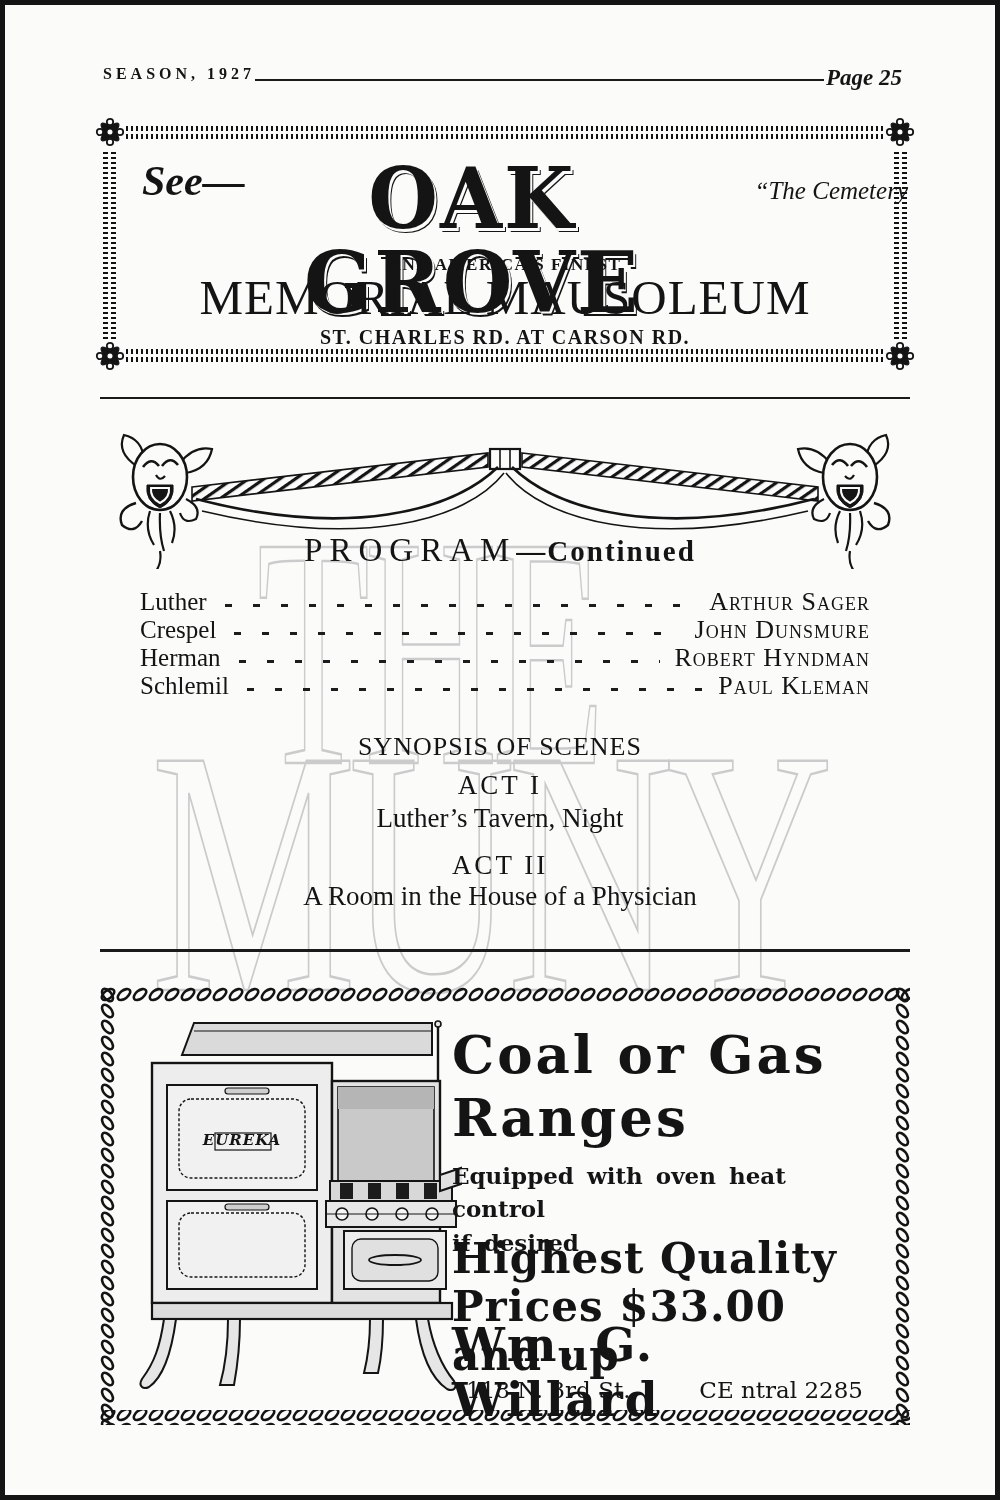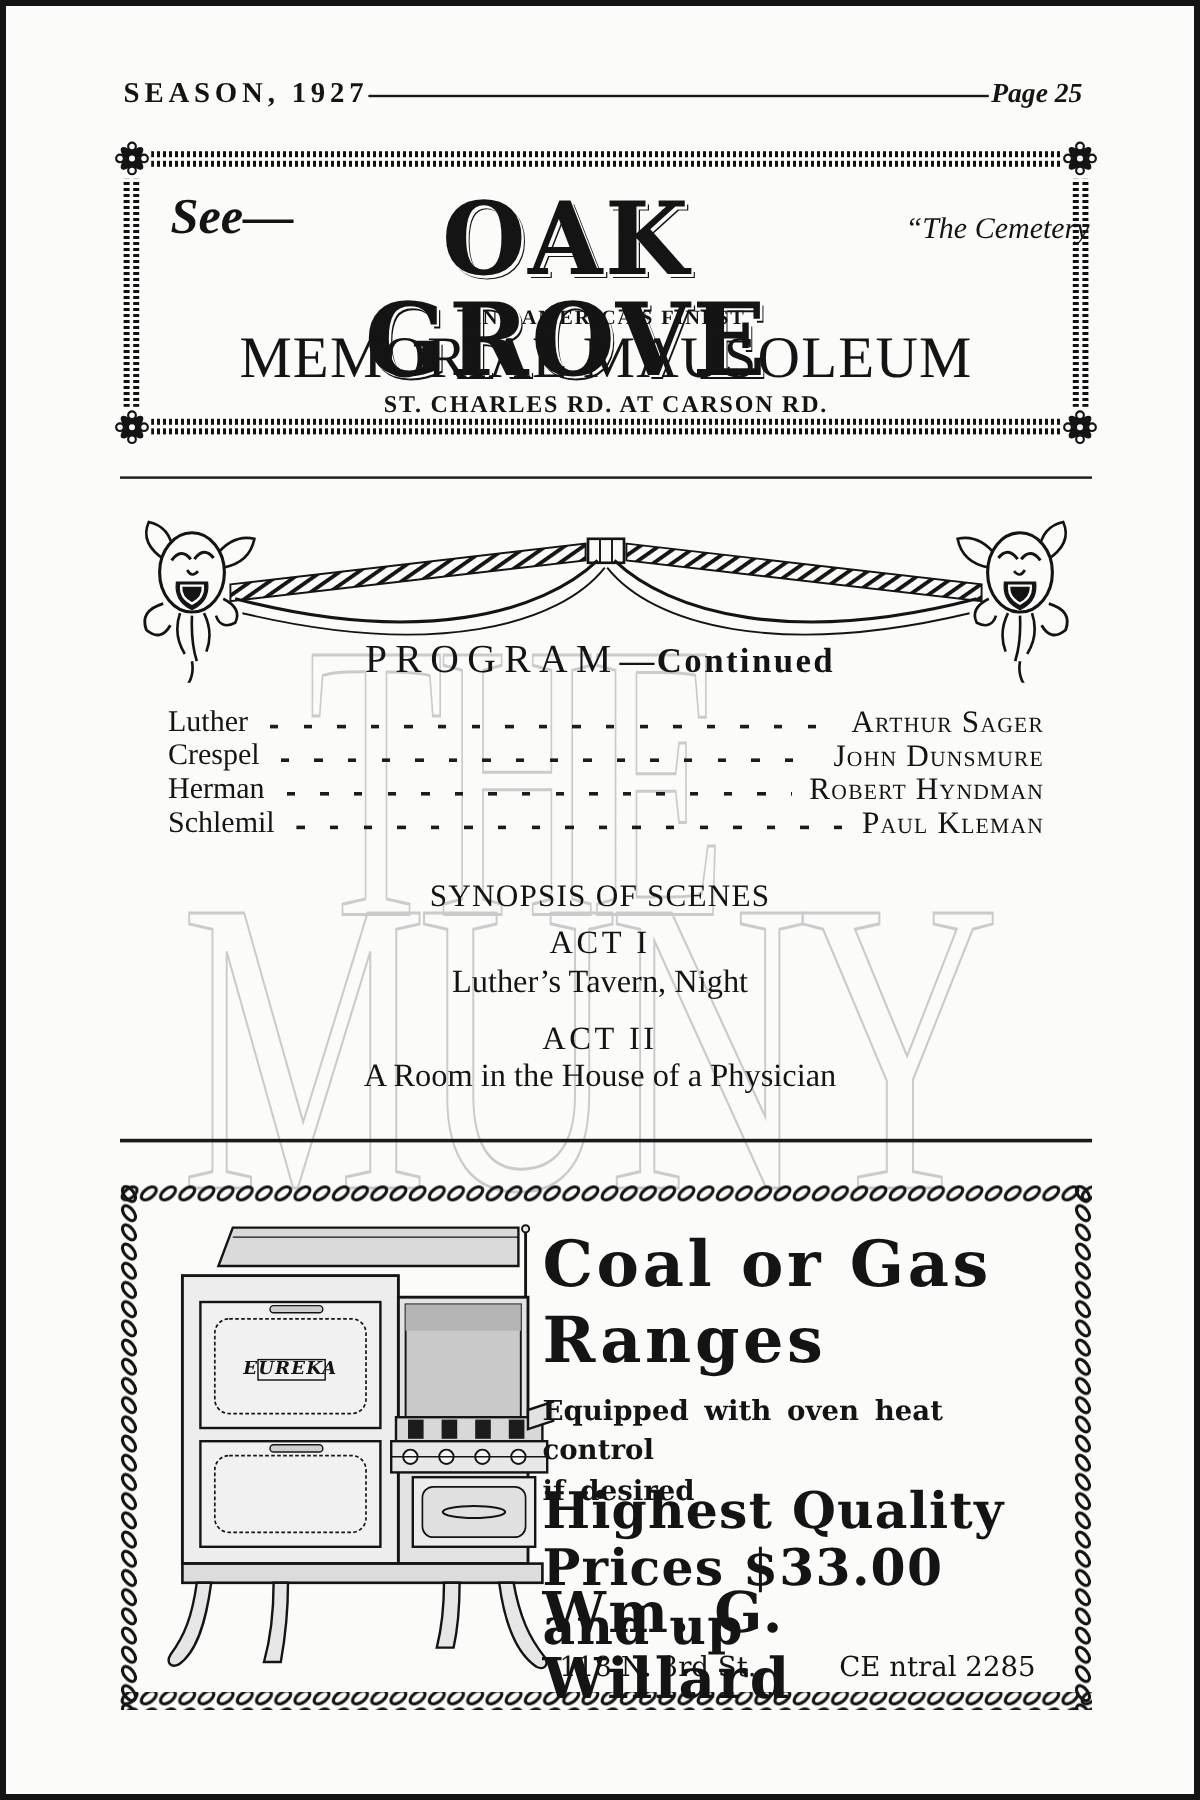--- a/index.html
+++ b/index.html
@@ -16,21 +16,21 @@
     font-weight:400; white-space:nowrap; user-select:none;
   }
   #wm-the  { left:252px; top:482px; font-size:330px; letter-spacing:-10px;
              transform:scaleX(0.56); transform-origin:left top; }
   #wm-muny { left:146px; top:692px; font-size:350px; letter-spacing:-12px;
              transform:scaleX(0.66); transform-origin:left top; }
   .content { position:absolute; inset:0; z-index:2; }
 
   
   .hdr { position:absolute; left:98px; right:93px; top:60px; display:flex; align-items:flex-start; }
-  .hdr-season { font-weight:700; font-size:24px; letter-spacing:4px; white-space:nowrap; }
+  .hdr-season { font-weight:700; font-size:16px; letter-spacing:4px; white-space:nowrap; }
   .hdr-rule { flex:1; height:2px; background:#1a1a1a; margin-top:14px; }
   .hdr-page { font-style:italic; font-weight:700; font-size:23px; white-space:nowrap; margin-left:2px; }
 
   
   .oak { position:absolute; left:95px; top:118px; width:810px; height:242px; }
   .dash-h {
     position:absolute; left:26px; right:26px; height:13px;
     background-image:
       repeating-linear-gradient(90deg,#111 0 2px,transparent 2px 5px),
       repeating-linear-gradient(90deg,#111 0 2px,transparent 2px 5px);

